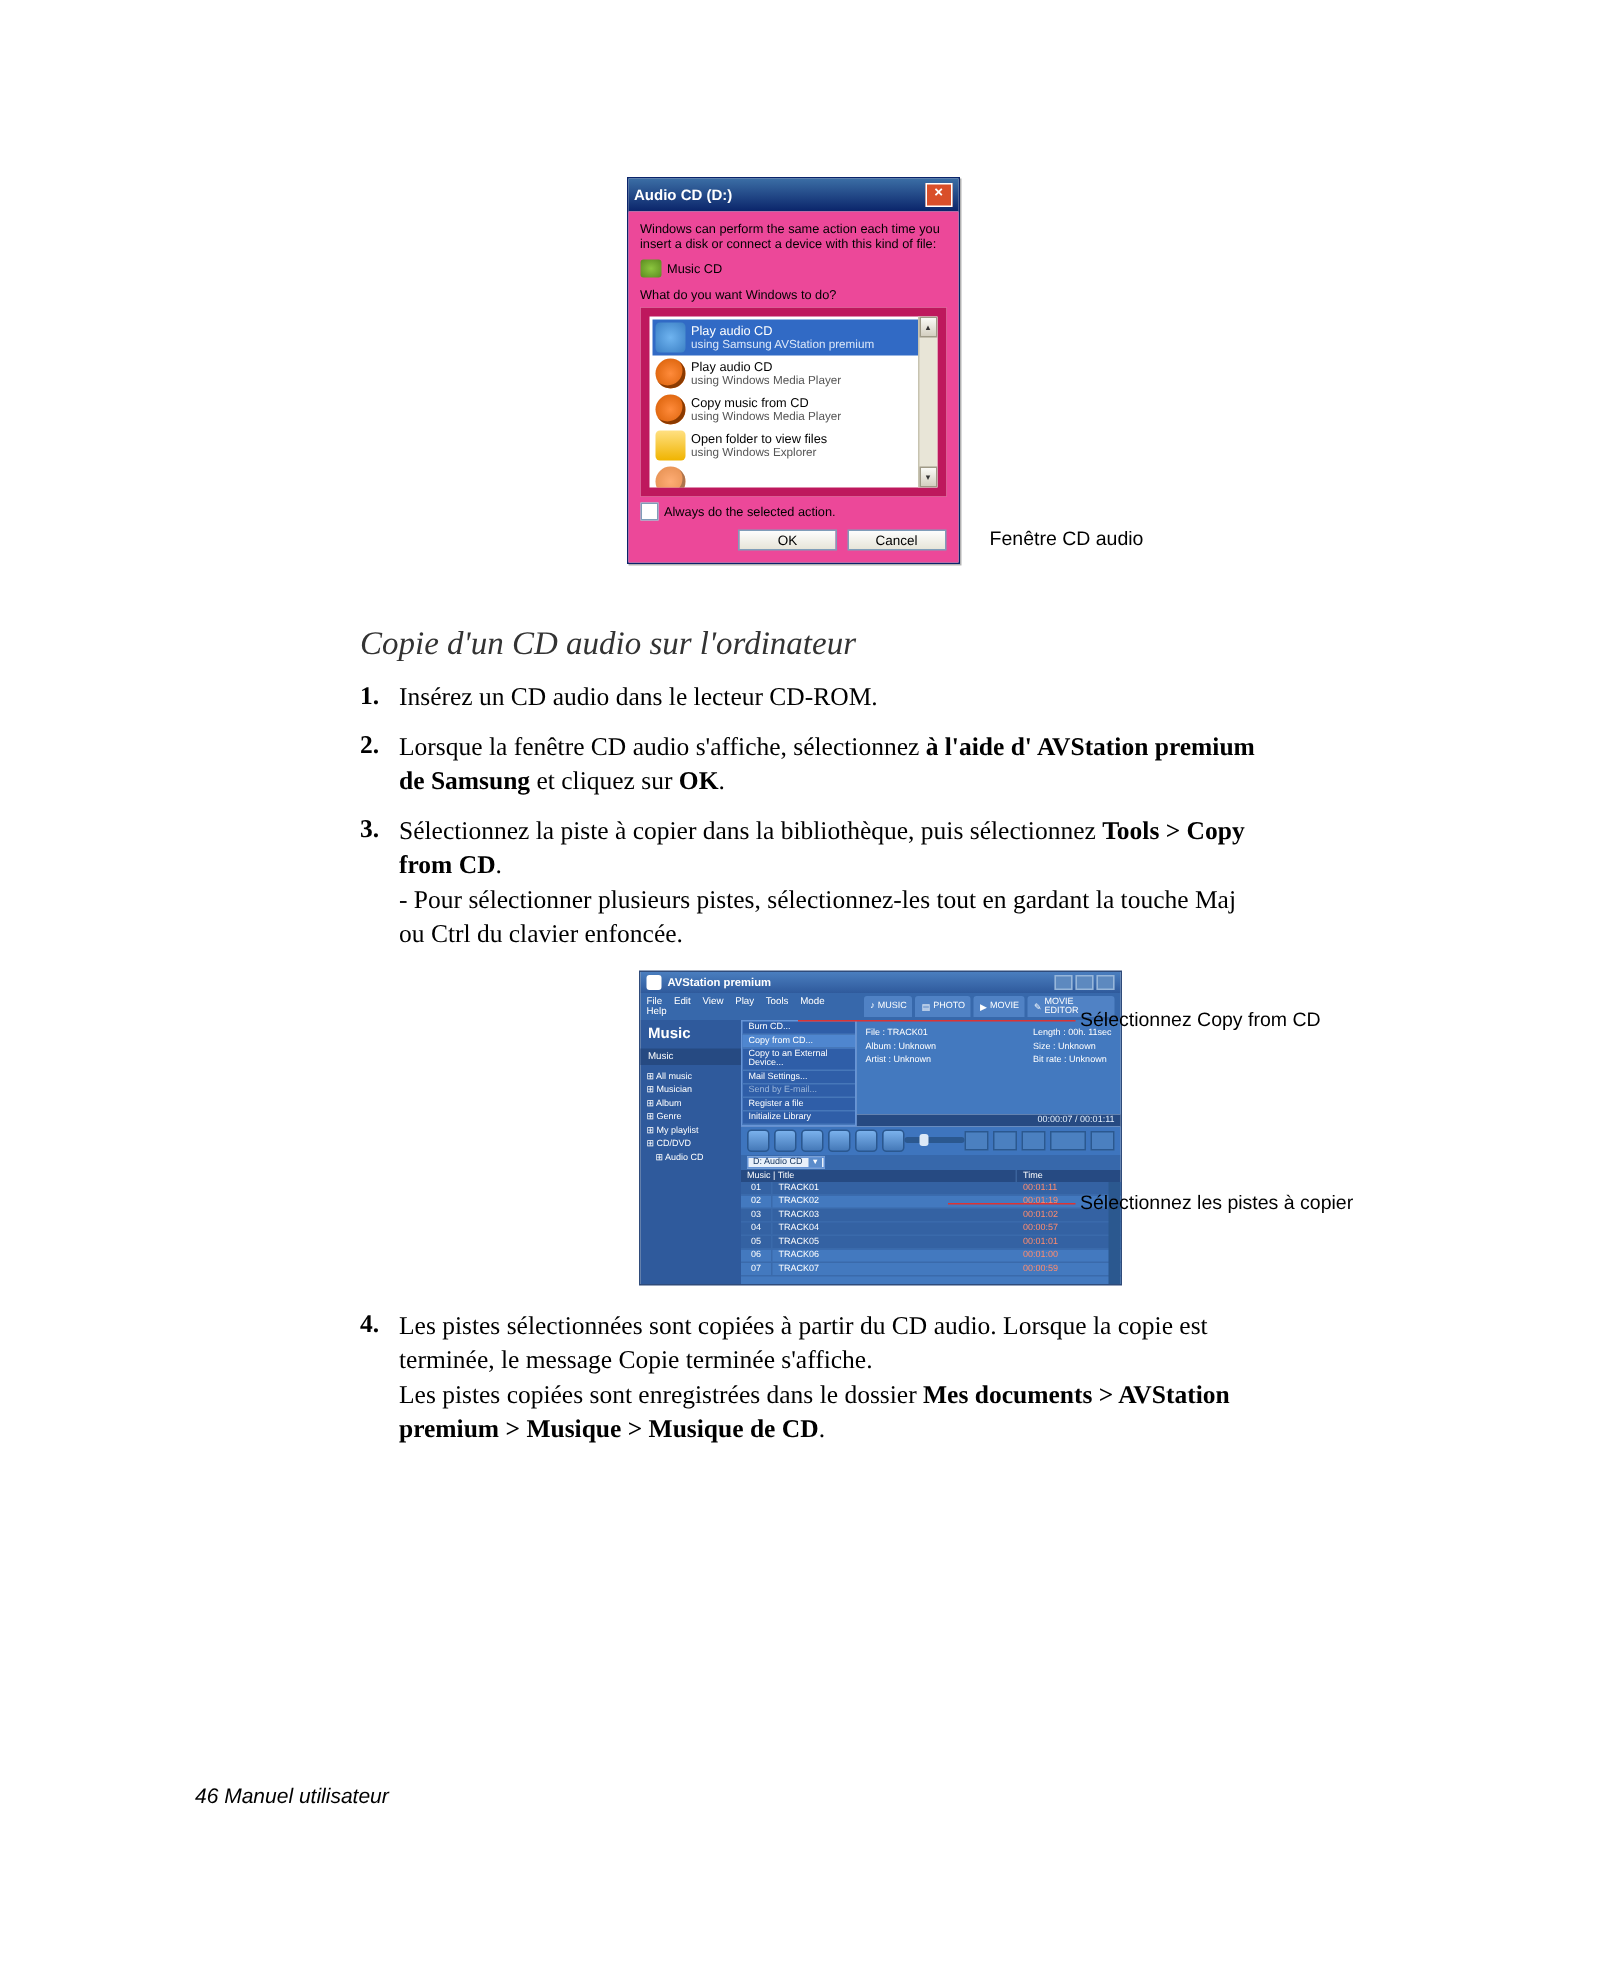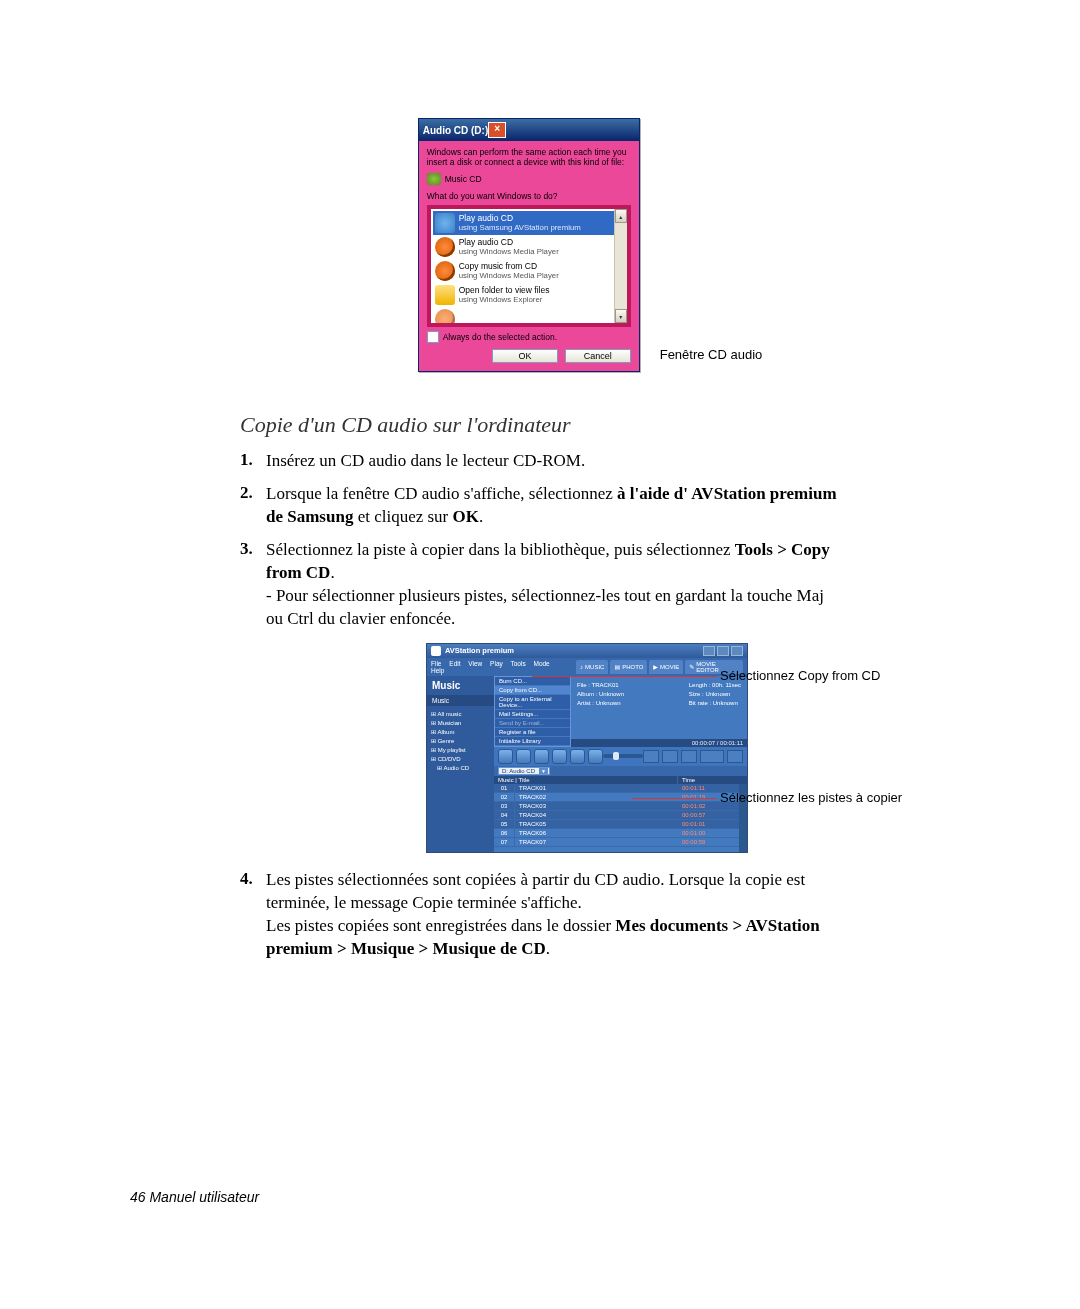--- a/index.html
+++ b/index.html
@@ -42,40 +42,41 @@
     box-shadow: 1px 1px 0 rgba(0,0,0,.3);
     font-family: Tahoma, Arial, sans-serif;
     font-size: 9.5px;
   }
   .xp-title {
     background: linear-gradient(#3b6ea5, #0a246a);
     color: #fff;
     font-weight: bold;
     padding: 3px 4px;
     display: flex;
+    justify-content: space-between;
     align-items: center;
     font-size: 10px;
   }
   .xp-close {
     width: 16px; height: 14px;
     background: #d94f2a;
     border: 1px solid #fff;
     color: #fff;
     text-align: center;
     line-height: 12px;
     font-weight: bold;
     font-size: 10px;
   }
   .xp-body { background: #ec4899; padding: 6px 8px 8px 8px; }
   .xp-msg { font-size: 8.5px; line-height: 1.2; margin-bottom: 6px; }
   .xp-type { display: flex; align-items: center; gap: 4px; margin-bottom: 6px; font-size: 8.5px; }
   .xp-type-icon { width: 14px; height: 12px; background: radial-gradient(#8cc63f,#5a8a1f); border-radius: 2px; }
   .xp-prompt { font-size: 8.5px; margin-bottom: 4px; }
   .xp-listbox {
-    border: 4px solid #be185d;
+    border: 6px solid #be185d;
     background: #fff;
     height: 110px;
     overflow: hidden;
     position: relative;
     padding: 2px;
   }
   .xp-item { display: flex; gap: 4px; padding: 2px; align-items: center; }
   .xp-item.sel { background: #316ac5; color: #fff; }
   .xp-ico { width: 20px; height: 20px; flex-shrink: 0; border-radius: 3px; }
   .xp-ico.blue { background: radial-gradient(#6fb4f0,#3b7fc4); }

